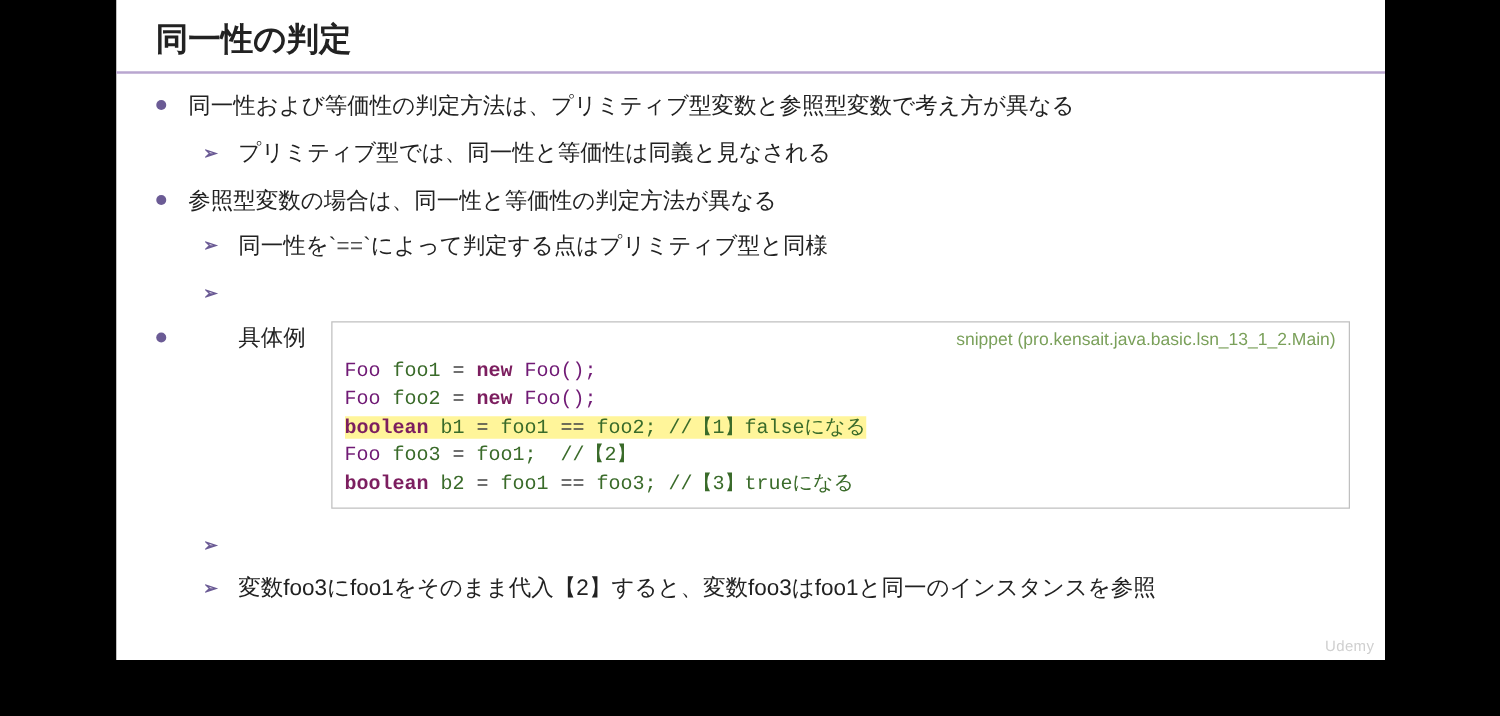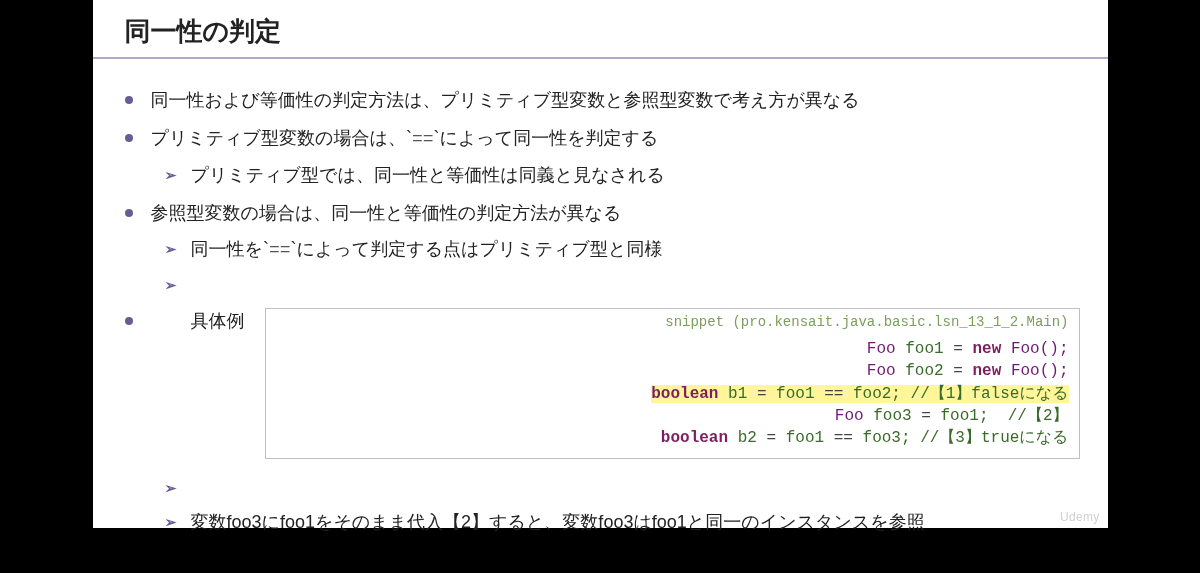--- a/index.html
+++ b/index.html
@@ -26,21 +26,21 @@
       color: #222;
       padding-bottom: 6px;
     }
     .title-underline {
       height: 2px;
       background: #b9a6d0;
       margin-top: 2px;
       margin-left: -32px;
       margin-right: -28px;
     }
-    ul.top { list-style: none; margin-top: 28px; text-align: right; }
+    ul.top { list-style: none; margin-top: 12px; }
     ul.top > li { margin-bottom: 10px; }
     .row { display: flex; align-items: flex-start; }
     .bullet-circle {
       width: 8px; height: 8px; border-radius: 50%;
       background: #6b5b95; flex: 0 0 8px; margin-top: 9px; margin-right: 18px;
     }
     .bullet-arrow {
       color: #6b5b95; font-size: 14px; line-height: 26px;
       flex: 0 0 14px; margin-right: 14px; margin-top: 0px;
       font-weight: bold;
@@ -63,21 +63,21 @@
       padding: 6px 10px 8px 10px;
       font-family: "Courier New", "MS Gothic", monospace;
       font-size: 16px;
       line-height: 1.4;
       flex: 1;
       position: relative;
       white-space: pre;
     }
     .snip-path {
       position: absolute; top: 4px; right: 10px;
-      color: #7aa05a; font-family: Liberation Mono, monospace; font-size: 14px;
+      color: #7aa05a; font-family: Liberation Sans, sans-serif; font-size: 14px;
     }
     .hl { background: #fff59a; display: inline; }
     .kw { color: #7c1e5f; font-weight: bold; }
     .id { color: #3a6b2a; }
     .pn { color: #701a75; }
     .cm { color: #3a6b2a; }
     .eq { color: #444; }
 
     .watermark {
       position: absolute; right: 8px; bottom: 4px;
@@ -92,26 +92,20 @@
   <div class="title">同一性の判定</div>
   <div class="title-underline"></div>
 
   <ul class="top">
     <li class="row">
       <span class="bullet-circle"></span>
       <span class="txt">同一性および等価性の判定方法は、プリミティブ型変数と参照型変数で考え方が異なる</span>
     </li>
 
     <li>
-      <div class="row">
-        <span class="bullet-circle"></span>
-        <span class="txt">
-          <span>プリミティブ型変数の場合は、`</span><span class="codegray">==</span><span>`によって同一性を判定する</span>
-        </span>
-      </div>
       <ul class="sub">
         <li class="row">
           <span class="bullet-arrow">➢</span>
           <span class="txt">プリミティブ型では、同一性と等価性は同義と見なされる</span>
         </li>
       </ul>
     </li>
 
     <li>
       <div class="row">

